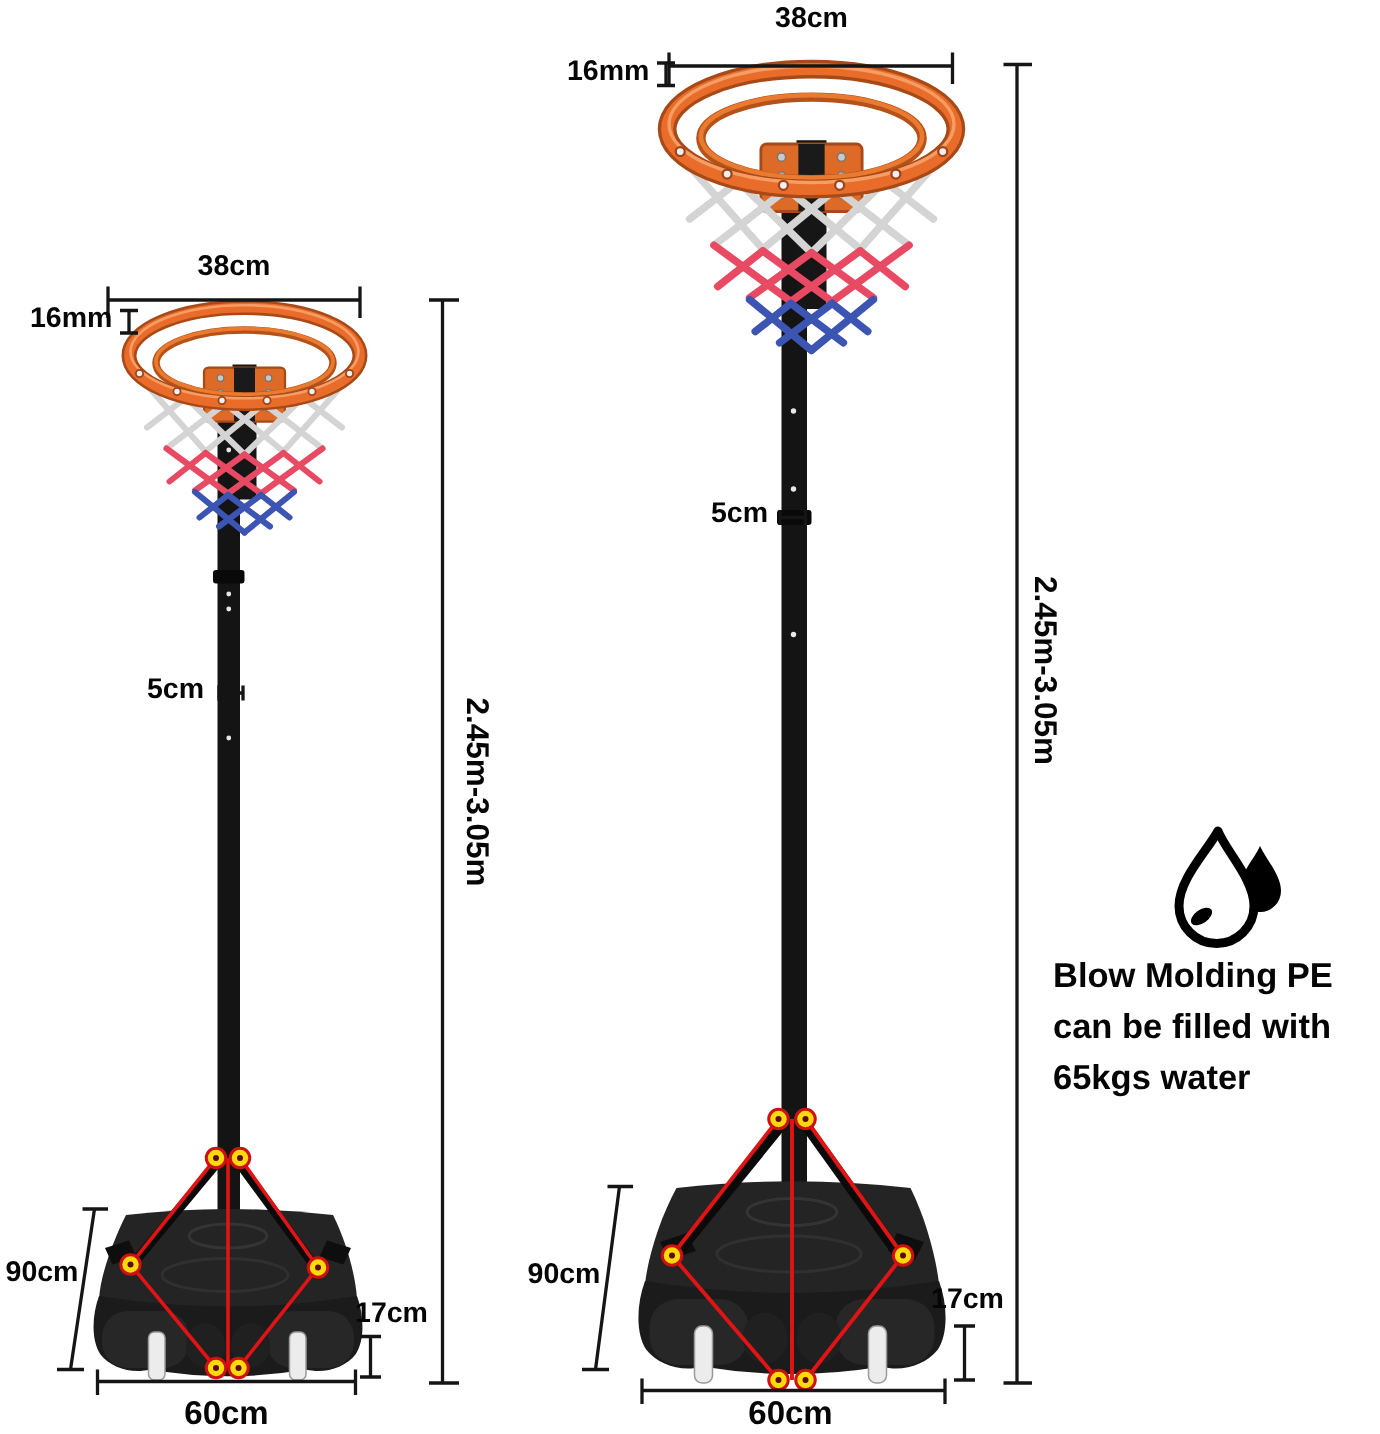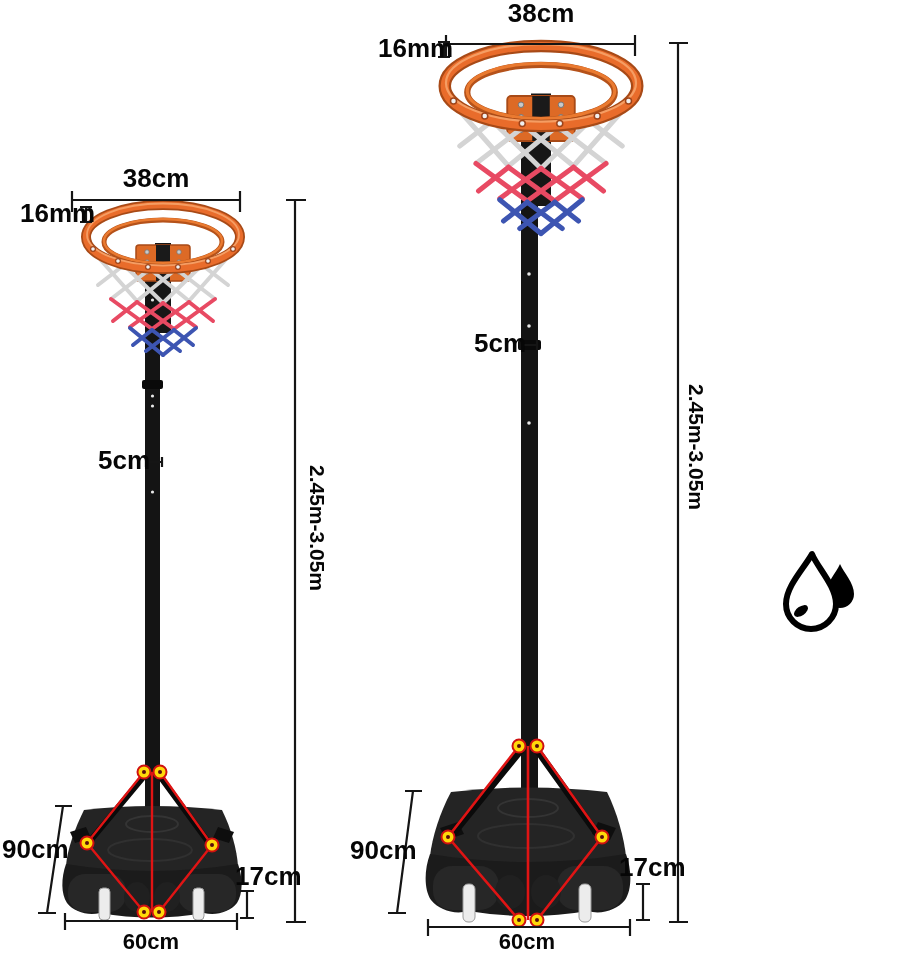--- a/index.html
+++ b/index.html
@@ -2,21 +2,21 @@
 <html><head>
 <meta charset="utf-8">
 <style>
   html,body{margin:0;padding:0;background:#fff;}
   .canvas{
     position:relative;width:920px;height:956px;background:#ffffff;overflow:hidden;
     font-family:"Liberation Sans",sans-serif;color:#0a0a0a;
   }
   .canvas svg{position:absolute;left:0;top:0;}
   .dim-label{
-    position:absolute;font-weight:700;font-size:26px;line-height:24px;color:#060606;
+    position:absolute;font-weight:700;font-size:19px;line-height:24px;color:#060606;
     white-space:nowrap;
   }
   .center{text-align:center;}
   .right{}
   .rot{
     position:absolute;font-weight:700;font-size:21px;color:#060606;white-space:nowrap;
     transform:translate(-50%,-50%) rotate(90deg);
   }
   .callout{
     position:absolute;left:702px;top:633px;width:218px;
@@ -201,14 +201,19 @@
   <div class="dim-label center" style="left:103px;top:930px;width:96px;font-size:22px;">60cm</div>
 
   <div class="dim-label center" style="left:446px;top:1px;width:190px;">38cm</div>
   <div class="dim-label right" style="left:378px;top:36px;width:58px;">16mm</div>
   <div class="dim-label right" style="left:474px;top:331px;width:42px;">5cm</div>
   <div class="rot" style="left:696px;top:447px;">2.45m-3.05m</div>
   <div class="dim-label center" style="left:350px;top:838px;width:52px;">90cm</div>
   <div class="dim-label center" style="left:619px;top:855px;width:52px;">17cm</div>
   <div class="dim-label center" style="left:479px;top:930px;width:96px;font-size:22px;">60cm</div>
 
+  <div class="callout">
+    <div>Blow Molding PE</div>
+    <div>can be filled with</div>
+    <div>65kgs water</div>
+  </div>
 
 </div>
 
 </body></html>

